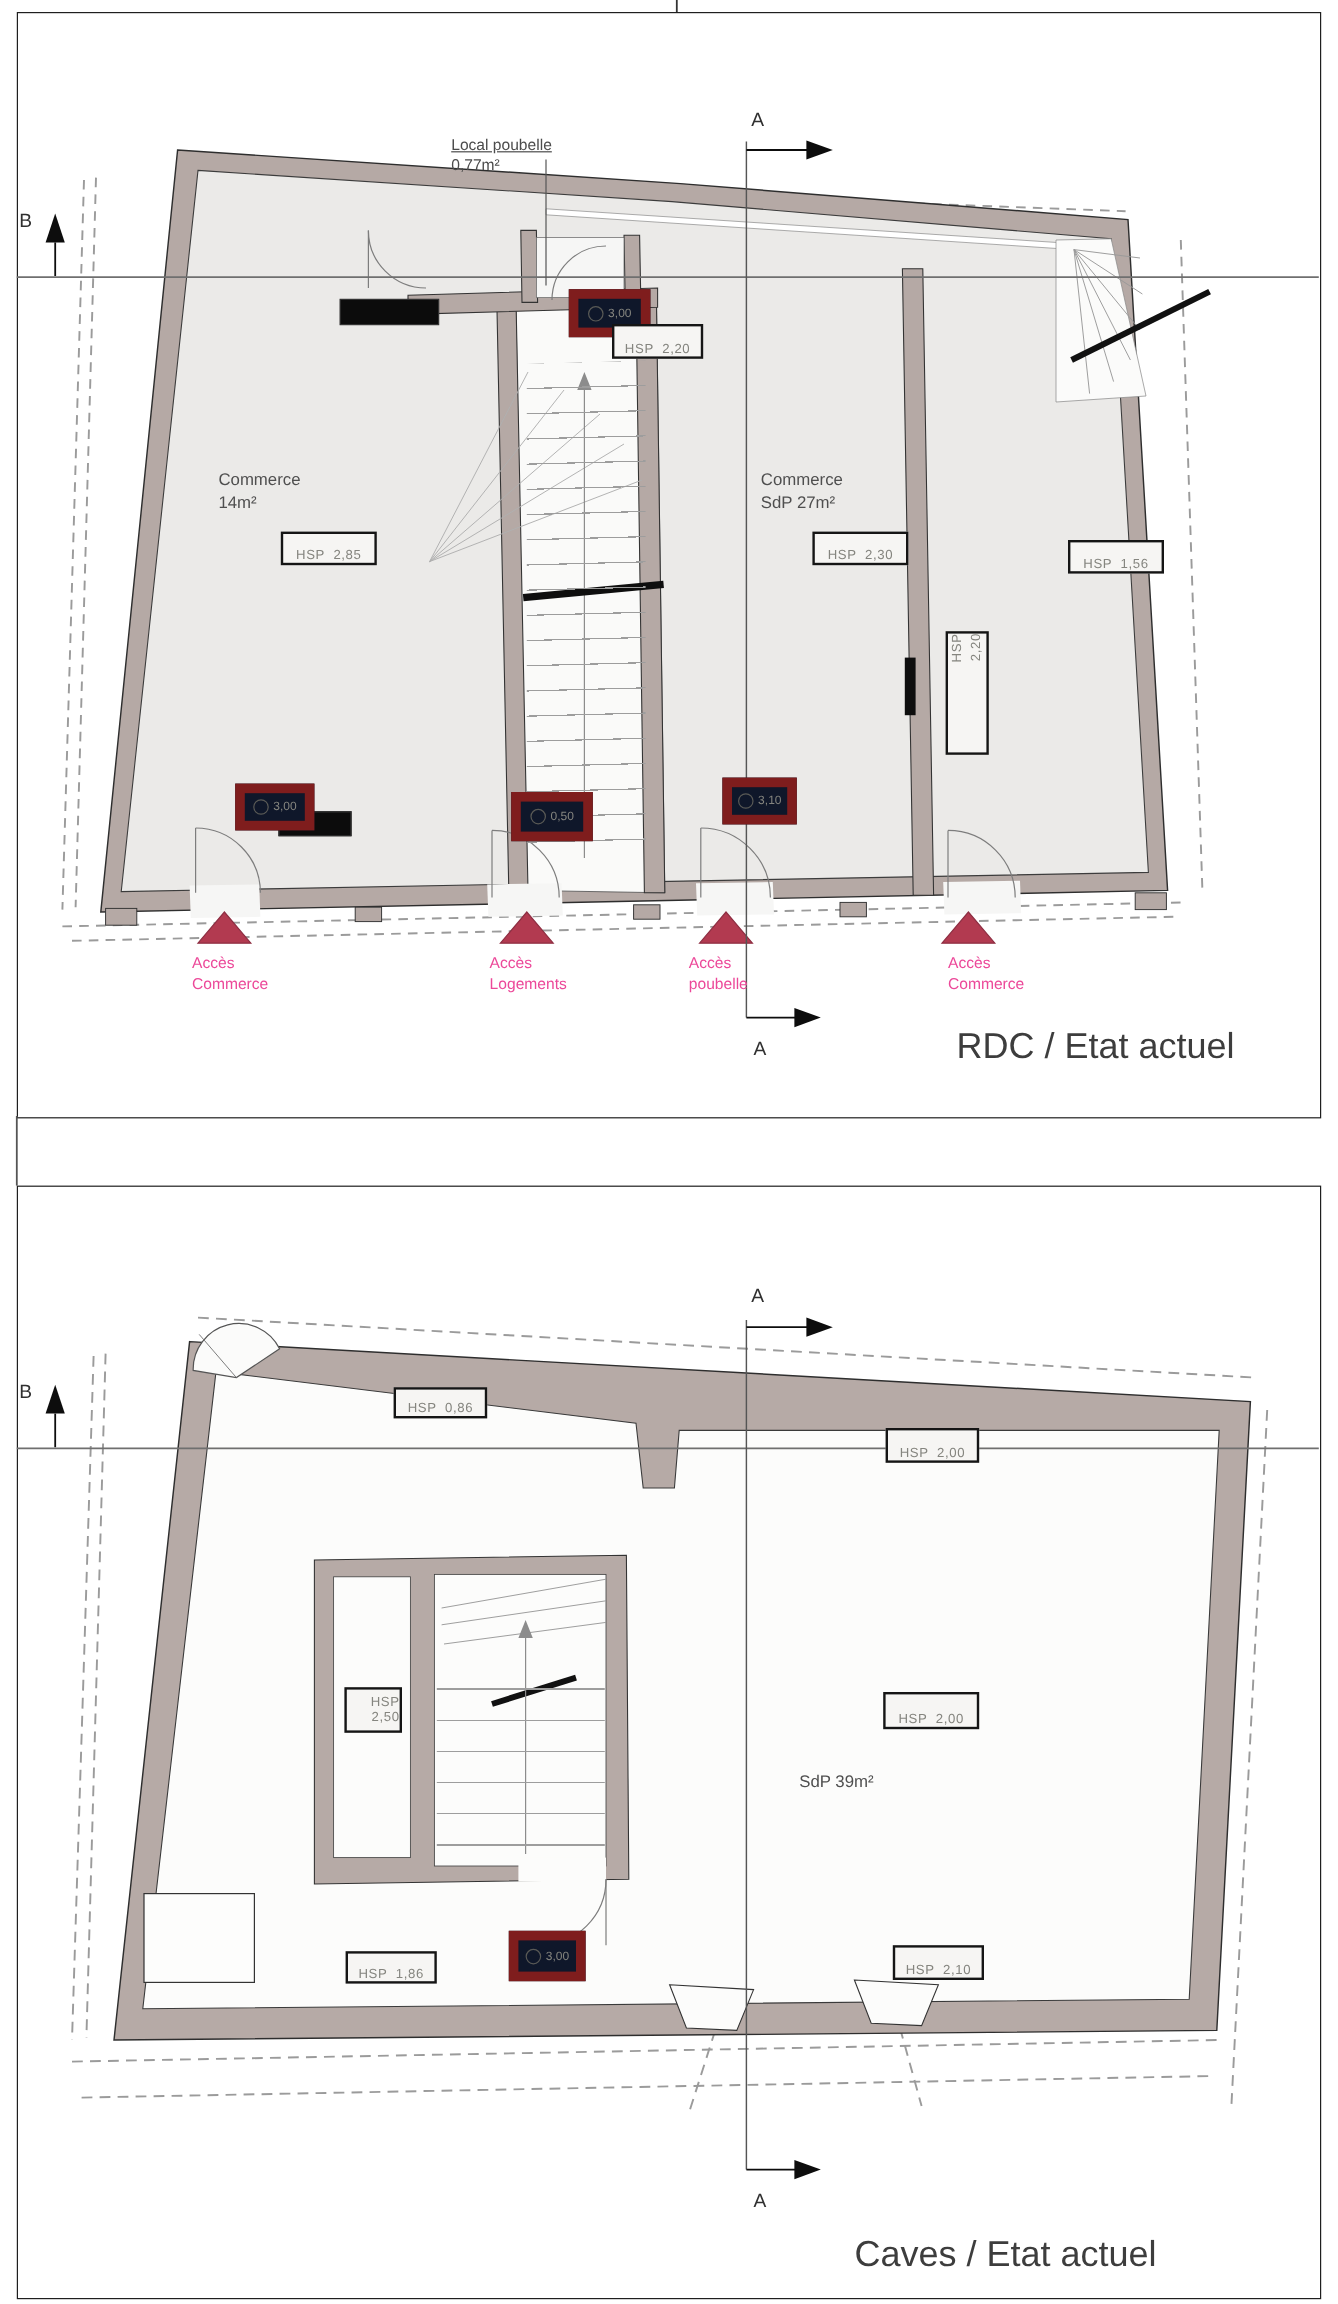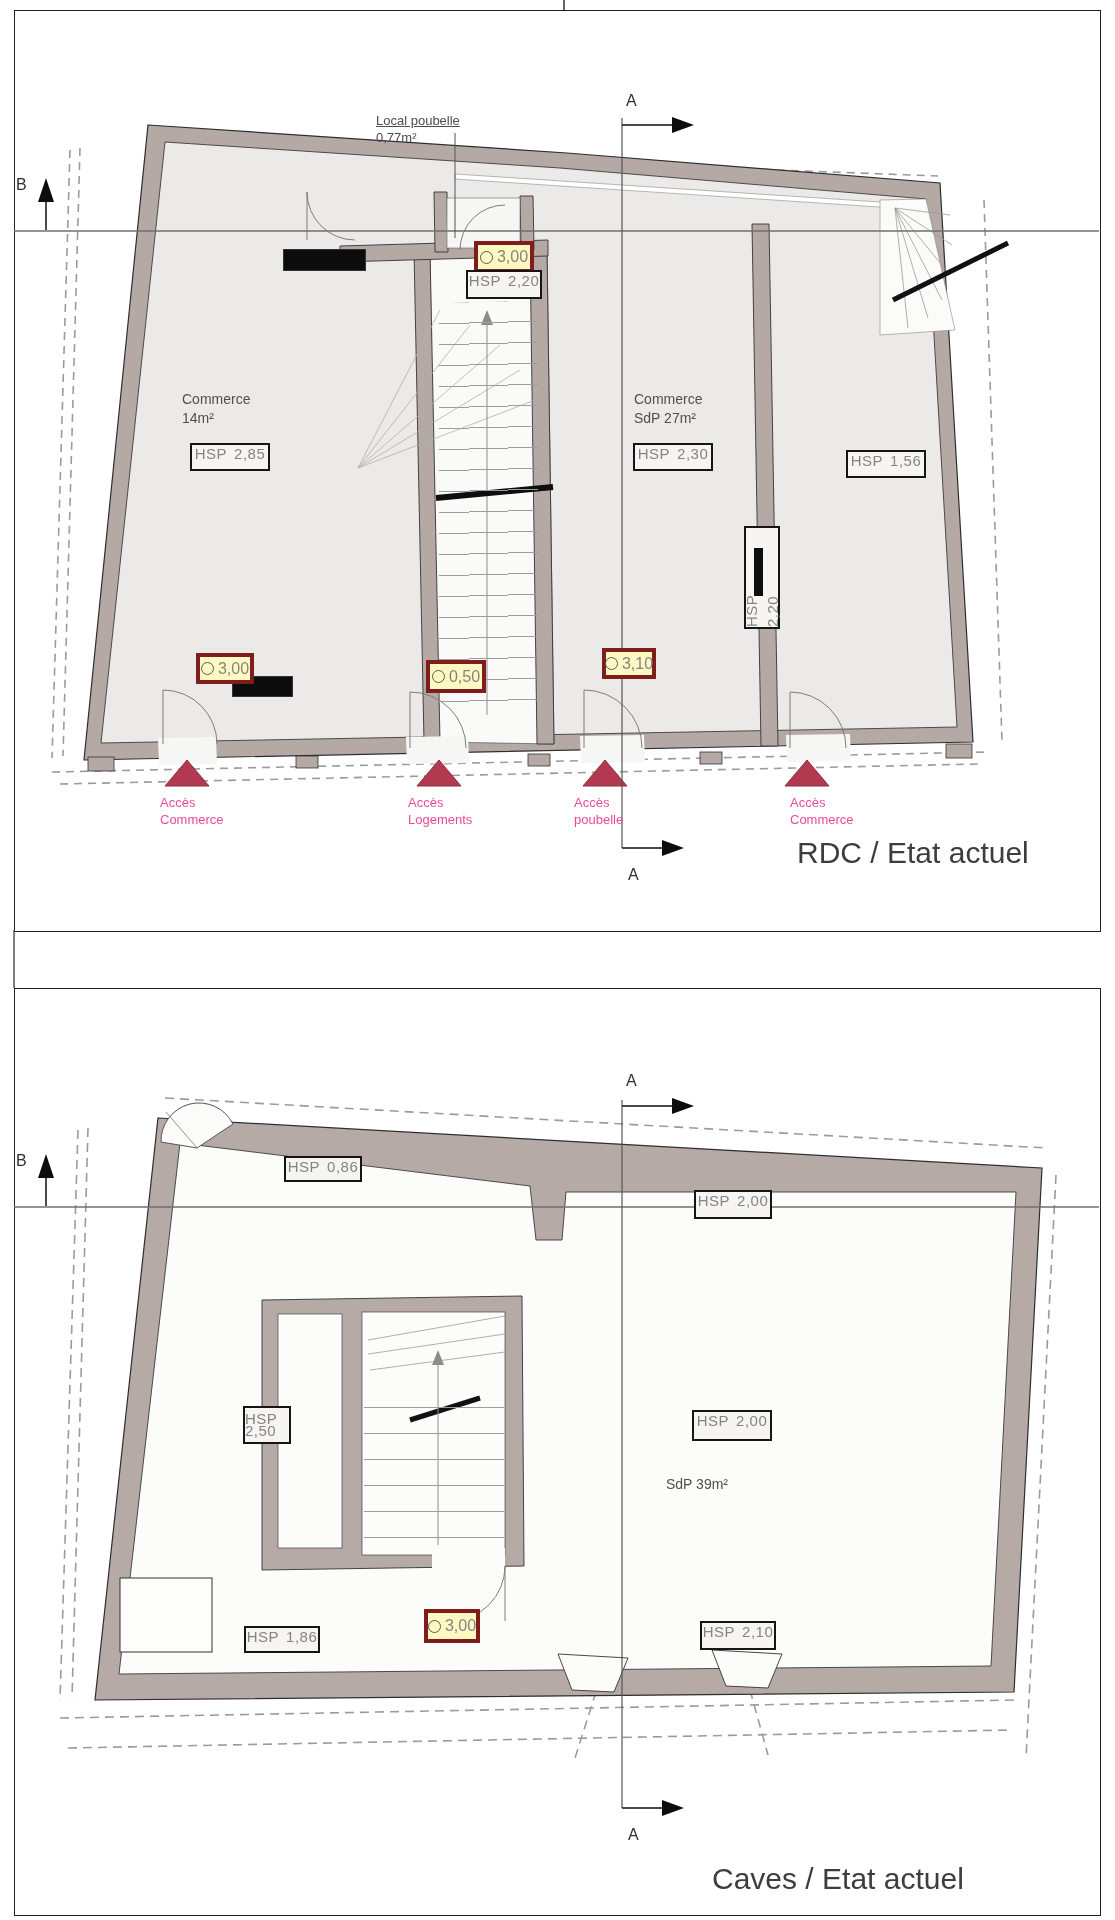--- a/index.html
+++ b/index.html
@@ -3,27 +3,27 @@
 <meta charset="utf-8">
 <style>
   html,body{margin:0;padding:0;background:#ffffff;}
   #page{position:relative;width:1115px;height:1920px;background:#ffffff;overflow:hidden;
         font-family:"Liberation Sans",sans-serif;}
   svg.draw{position:absolute;left:0;top:0;}
   .frame{position:absolute;border:1px solid #1f1f1f;background:transparent;}
   .lbl{position:absolute;color:#4c4c4c;font-size:13px;line-height:17px;white-space:nowrap;}
   .room-lbl{font-size:14px;line-height:19px;color:#4f4f4f;}
   .underl{text-decoration:underline;}
-  .hspbox{position:absolute;display:flex;align-items:flex-start;justify-content:center;gap:7px;
+  .hspbox{position:absolute;display:flex;align-items:flex-end;justify-content:center;gap:7px;
           background:#f6f5f3;border:2px solid #151515;color:#85857f;
-          font-size:15px;letter-spacing:.5px;white-space:nowrap;}
+          font-size:11px;letter-spacing:.5px;white-space:nowrap;margin-left:44px;}
   .hspbox .v{color:#85857f;}
   .vertbox{flex-direction:column;writing-mode:vertical-rl;transform:rotate(180deg);gap:4px;}
   .levelbox{position:absolute;display:flex;align-items:center;justify-content:center;gap:4px;
-          background:#fef9c3;border:4px solid #7f1d1d;color:#85857f;font-size:16px;white-space:nowrap;}
+          background:#0f172a;border:8px solid #7f1d1d;color:#85857f;font-size:10px;white-space:nowrap;}
   .cglyph{width:11px;height:11px;border:1.5px solid #5a5a56;border-radius:50%;display:inline-block;flex:0 0 auto;}
   .blackbox{position:absolute;background:#0c0c0c;box-shadow:inset 0 0 0 1px #333333;}
   .barin{position:absolute;background:#0e0e0e;}
   .title{position:absolute;font-size:30px;color:#3d3d3d;white-space:nowrap;}
   .seclet{position:absolute;font-size:16px;color:#303030;}
   .access-lbl{position:absolute;color:#ec4899;font-size:13px;line-height:17px;white-space:nowrap;}
   .stairs{position:absolute;background:repeating-linear-gradient(to bottom,rgba(0,0,0,0) 0 20px,#9d9d9d 20px 21px);}
 </style>
 </head>
 <body>
@@ -283,21 +283,21 @@
   </div>
   <div class="access-lbl" style="left:574px;top:794px;">
     <span>Accès</span><br>
     <span>poubelle</span>
   </div>
   <div class="access-lbl" style="left:790px;top:794px;">
     <span>Accès</span><br>
     <span>Commerce</span>
   </div>
 
-  <div class="title" style="left:797px;top:836px;">RDC / Etat actuel</div>
+  <div class="title" style="left:797px;top:856px;">RDC / Etat actuel</div>
 
   <div class="seclet" style="left:626px;top:1072px;">A</div>
   <div class="seclet" style="left:628px;top:1826px;">A</div>
   <div class="seclet" style="left:16px;top:1152px;">B</div>
 
   <div class="hspbox" style="left:284px;top:1156px;width:74px;height:22px;">
     <span>HSP</span>
       <span class="v">0,86</span>
   </div>
   <div class="hspbox" style="left:694px;top:1190px;width:74px;height:25px;">

